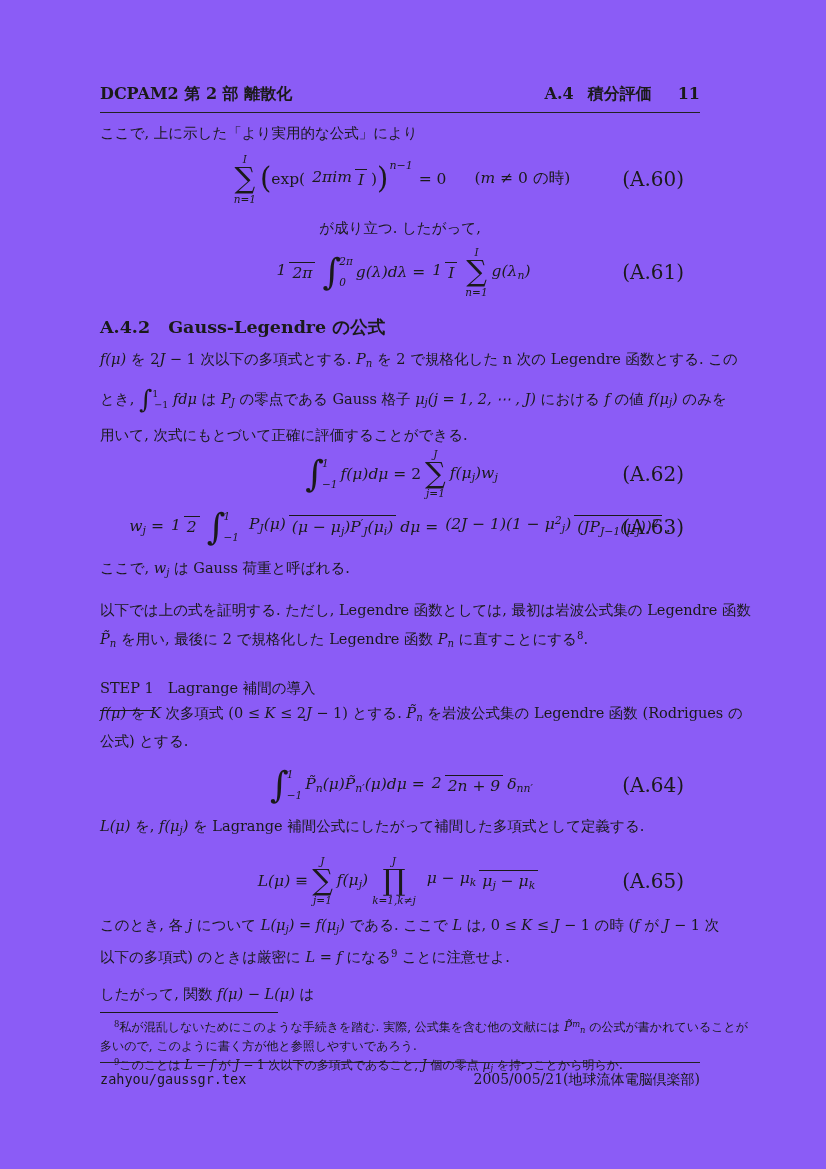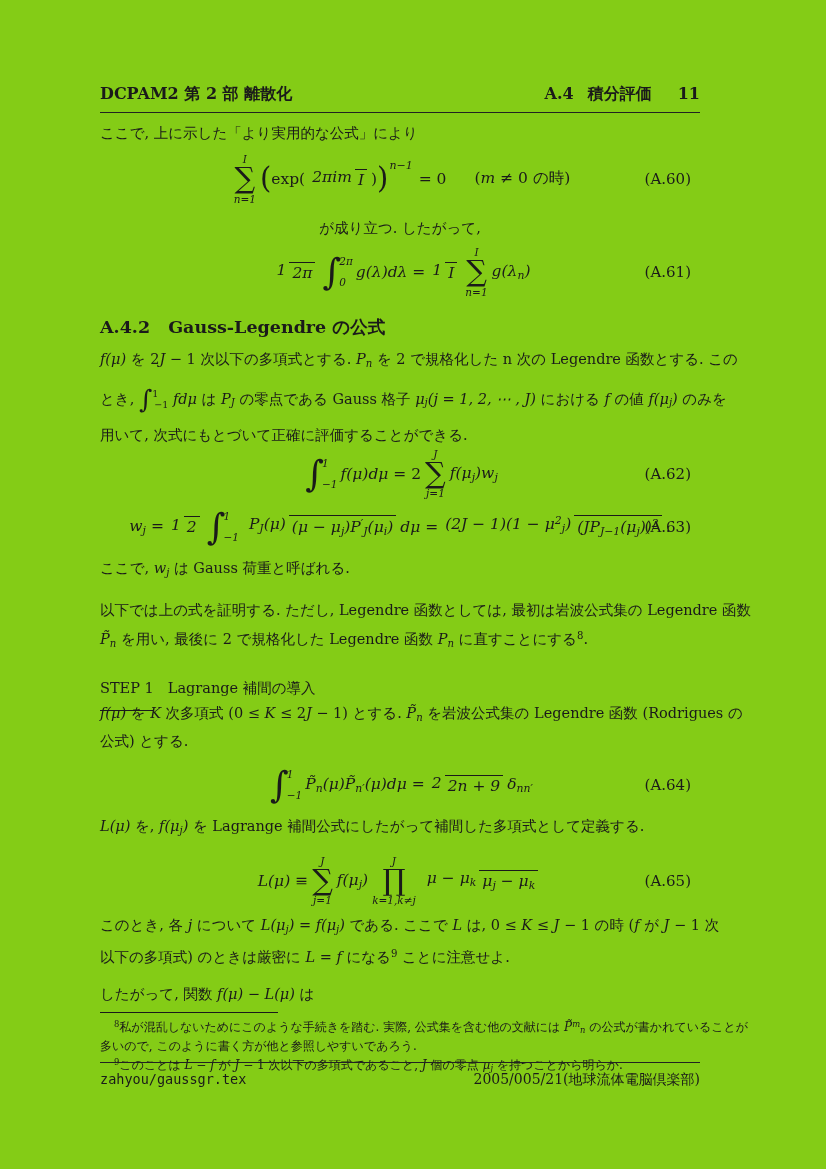--- a/index.html
+++ b/index.html
@@ -1,20 +1,20 @@
 <!DOCTYPE html>
 <html><head>
 <meta charset="utf-8">
 <style>
   * { box-sizing: border-box; margin: 0; padding: 0; }
   html, body { background: #ffffff; }
   .page {
     position: relative;
     width: 826px; height: 1169px;
-    background: #84cc16;
+    background: #8b5cf6;
     color: #1a1a1a;
     font-family: "DejaVu Serif", "Liberation Serif", serif;
     overflow: hidden;
   }
   .content {
     position: absolute;
     left: 100px; top: 0;
     width: 600px;
     padding-top: 84px;
   }
@@ -56,23 +56,23 @@
   .step-title { margin-left: 14px; }
   
   .equation {
     position: relative;
     display: flex; justify-content: center; align-items: center;
     font-size: 15.5px;
     font-style: italic;
   }
   .eq-main { display: flex; align-items: center; }
   .eq-label {
-    position: absolute; right: 9px; top: 50%;
+    position: absolute; right: 16px; top: 50%;
     transform: translateY(-50%);
-    font-style: normal; font-size: 15px;
+    font-style: normal; font-size: 20px;
   }
   .rm { font-style: normal; text-align: center; }
   .sp { margin-left: 6px; }
   .cond { margin-left: 28px; font-style: normal; white-space: nowrap; text-align: center; }
   .bigop {
     display: inline-flex; flex-direction: column; align-items: center;
     line-height: 1; margin: 0 4px;
   }
   .bigop .op { font-size: 29px; line-height: 0.95; font-style: normal; }
   .bigop .lim { font-size: 10.5px; font-style: italic; line-height: 1.15; white-space: nowrap; }

